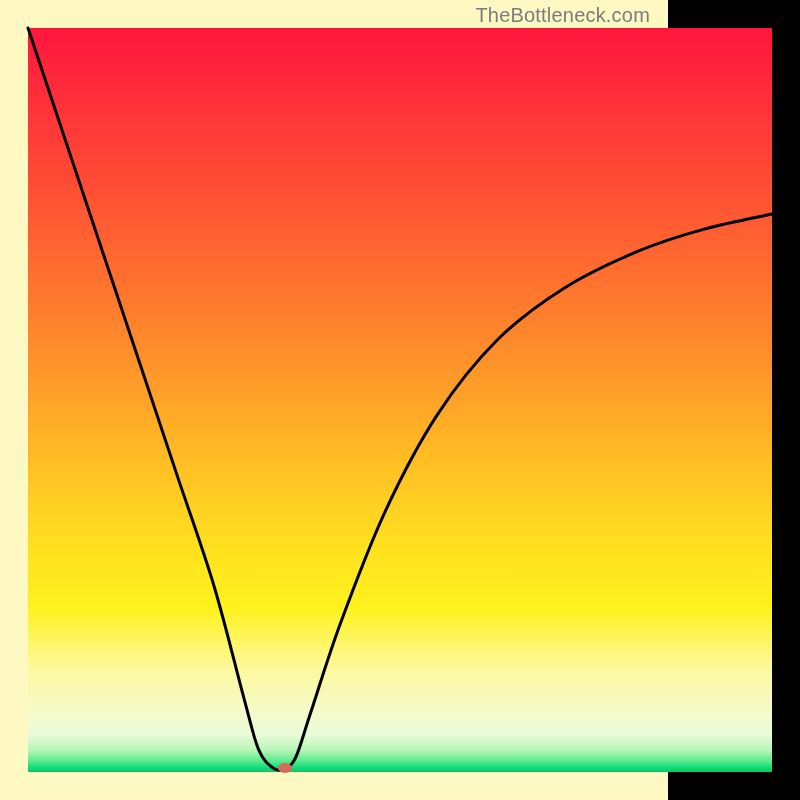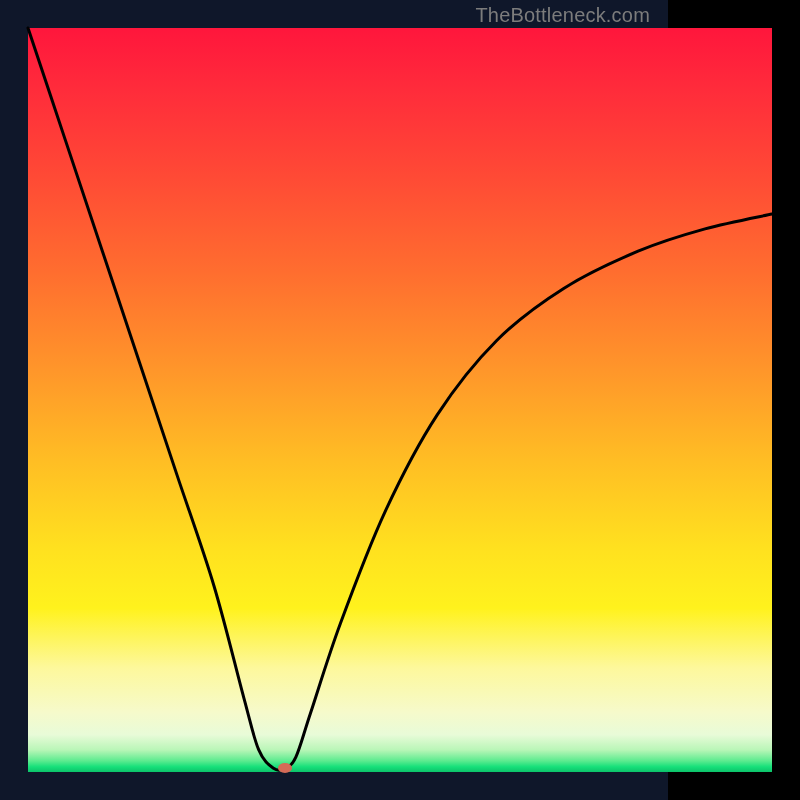--- a/index.html
+++ b/index.html
@@ -10,21 +10,21 @@
     background: #000;
     overflow: hidden;
     font-family: Arial, Helvetica, sans-serif;
   }
   .frame {
     position: absolute;
     left: 0;
     top: 0;
     width: 668px;
     height: 800px;
-    background: #0f172a;
+    background: #fef9c3;
   }
   .plot {
     position: absolute;
     left: 28px;
     top: 28px;
     width: 744px;
     height: 744px;
     
     background: linear-gradient(to bottom,
       #ff163c 0%,

